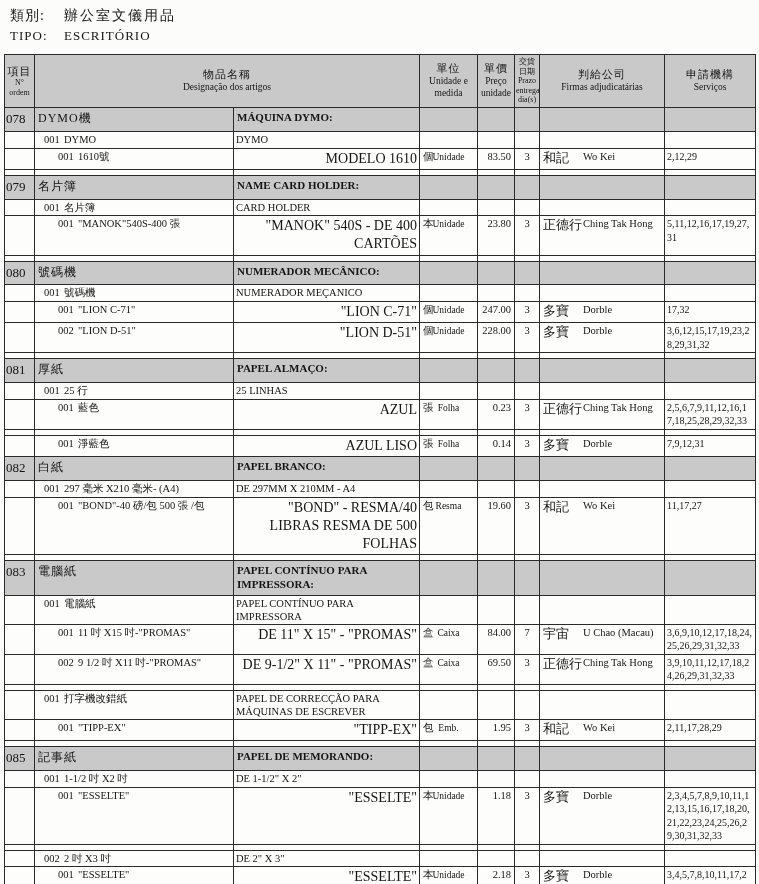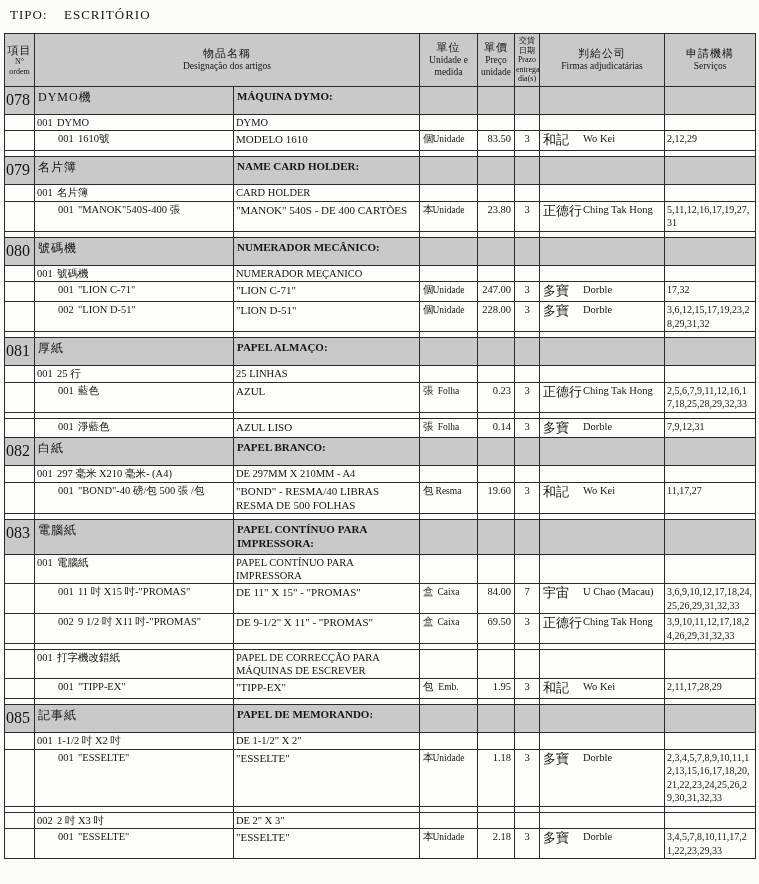--- a/index.html
+++ b/index.html
@@ -19,48 +19,52 @@
   table.main td, table.main th { border: 1px solid #2a2a2a; }
 
   thead th { background: #c9c9c9; font-weight: normal; vertical-align: middle; padding: 2px 1px; }
   .h-line { text-align: center; font-size: 9.5px; line-height: 1.25; }
   .h-line.zh { font-size: 11px; letter-spacing: 1px; }
   .h-line.tiny { font-size: 8px; line-height: 1.2; letter-spacing: 0; }
 
   tbody td { background: #fdfdfb; vertical-align: top; padding: 1px 2px; font-size: 10.5px; line-height: 1.3; }
 
   tr.category td { background: #c9c9c9; }
-  tr.category td.num { font-size: 16px; text-align: left; padding: 3px 1px; }
+  tr.category td.num { font-size: 13px; text-align: left; padding: 3px 1px; }
   tr.category td.zh { font-size: 12px; padding: 3px 3px; letter-spacing: 1px; }
   tr.category td.catpt { font-weight: bold; font-size: 11px; padding: 3px 3px; line-height: 1.25; }
 
   tr.spacer td { height: 6px; padding: 0; }
 
   .row-num { display: inline-block; width: 20px; font-size: 10.5px; }
-  tr.subitem td.zh { padding-left: 2px; }
+  tr.subitem td.zh { padding-left: 9px; }
   tr.subitem td.subpt { font-size: 10.5px; line-height: 1.25; }
   tr.detail td.det-zh { padding-left: 23px; }
-  tr.detail td.detpt { text-align: left; font-size: 11px; }
+  tr.detail td.detpt { text-align: right; font-size: 14px; }
 
   td.unit { position: relative; text-align: center; }
   .unit-zh { position: absolute; left: 3px; top: 1px; font-size: 10.5px; }
   .unit-pt { font-size: 9.5px; }
   td.price { text-align: right; padding-right: 3px; }
   td.days { text-align: center; }
   td.firm { padding-left: 3px; }
   .firm-zh { display: inline-block; width: 40px; font-size: 13px; vertical-align: top; }
   .firm-pt { font-size: 10.5px; }
   td.services { font-size: 10px; line-height: 1.35; padding: 1px 2px; word-break: break-all; }
 </style>
 </head>
 <body>
 
 <div class="page">
 
   <div class="titles">
+    <div class="title-row zh">
+      <span class="title-label">類別:</span>
+      <span class="title-value">辦公室文儀用品</span>
+    </div>
     <div class="title-row pt">
       <span class="title-label">TIPO:</span>
       <span class="title-value">ESCRITÓRIO</span>
     </div>
   </div>
 
   <table class="main">
     <colgroup>
       <col style="width:30px">
         <col style="width:199px">

